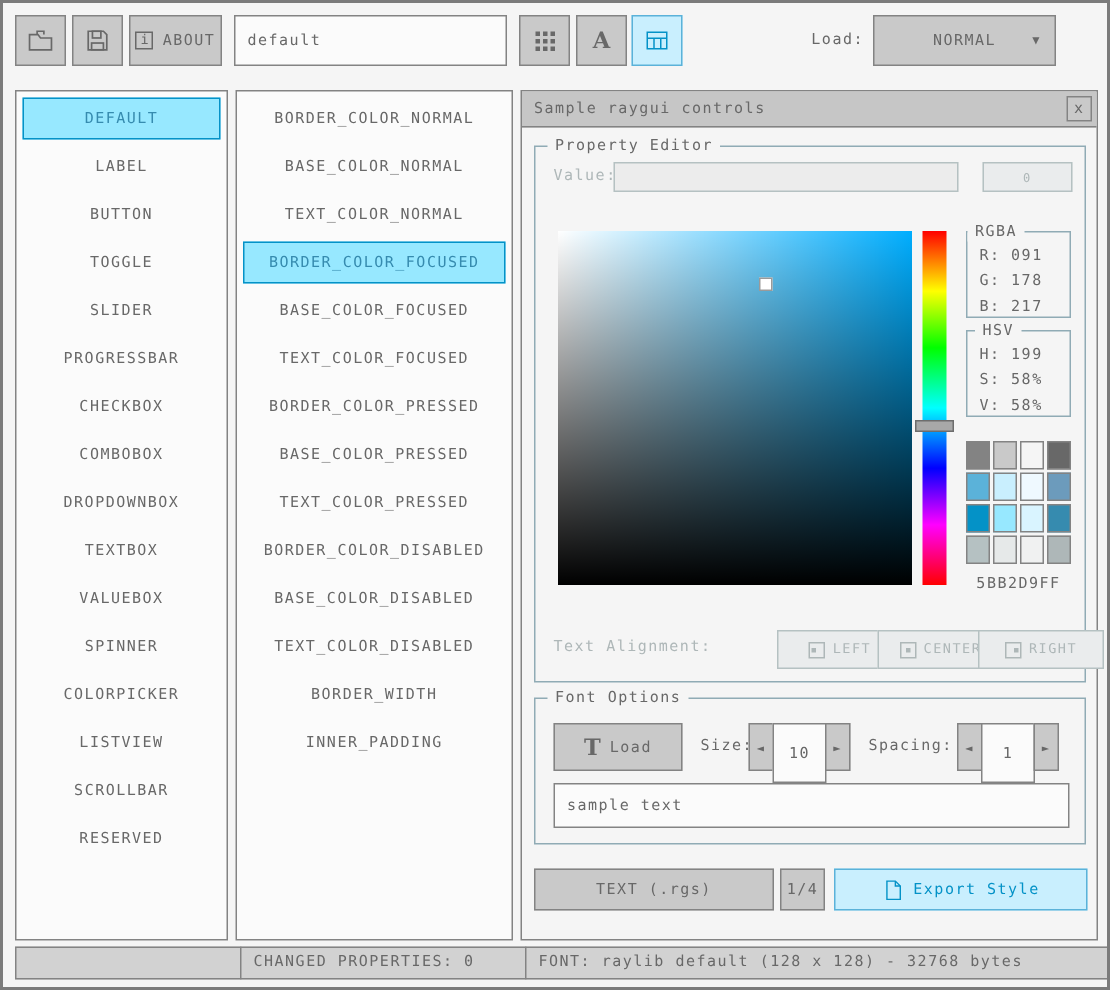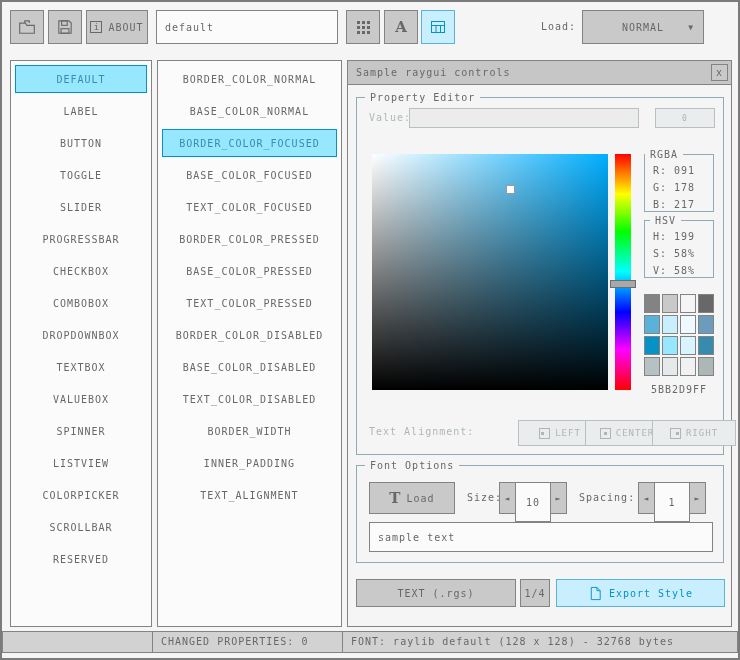--- a/index.html
+++ b/index.html
@@ -45,21 +45,21 @@
   .al-ico::after{content:"";position:absolute;width:3px;height:3px;background:#aeb7b8;top:3px;}
   .al-ico.left::after{left:1px;}
   .al-ico.center::after{left:3px;}
   .al-ico.right::after{right:1px;}
   .arrow-btn{width:17px;height:32px;font-size:8px;}
   .spin-value{position:absolute;width:36px;height:40px;background:#fbfbfb;border:1px solid #838383;
               box-sizing:border-box;display:flex;align-items:center;justify-content:center;color:#686868;}
   .textbox{position:absolute;background:#fbfbfb;border:1px solid #838383;box-sizing:border-box;
            display:flex;align-items:center;padding-left:8px;color:#686868;}
   .statusbar-cell{position:absolute;height:22px;background:#d2d2d2;border:1px solid #838383;
-                  box-sizing:border-box;line-height:20px;padding-left:8px;color:#686868;white-space:nowrap;overflow:hidden;}
+                  box-sizing:border-box;line-height:20px;padding-left:8px;color:#686868;white-space:nowrap;overflow:hidden;margin-left:8px;}
   .about-i{width:12px;height:12px;border:1px solid #686868;display:inline-flex;align-items:center;
            justify-content:center;font-size:9px;letter-spacing:0;box-sizing:border-box;}
   .t-ico{font-family:"DejaVu Serif",serif;font-size:15px;font-weight:bold;line-height:1;letter-spacing:0;}
   .a-ico{font-family:"DejaVu Serif",serif;font-size:15px;font-weight:bold;letter-spacing:0;}
   svg{display:block;}
 </style>
 </head>
 <body>
 
 <div class="app">
@@ -120,41 +120,41 @@
       <div class="list-item">BUTTON</div>
       <div class="list-item">TOGGLE</div>
       <div class="list-item">SLIDER</div>
       <div class="list-item">PROGRESSBAR</div>
       <div class="list-item">CHECKBOX</div>
       <div class="list-item">COMBOBOX</div>
       <div class="list-item">DROPDOWNBOX</div>
       <div class="list-item">TEXTBOX</div>
       <div class="list-item">VALUEBOX</div>
       <div class="list-item">SPINNER</div>
+      <div class="list-item">COLORPICKER</div>
       <div class="list-item">LISTVIEW</div>
-      <div class="list-item">COLORPICKER</div>
       <div class="list-item">SCROLLBAR</div>
       <div class="list-item">RESERVED</div>
     </div>
 
   <div class="panel" style="left:155px;top:58px;width:185px;height:567px">
       <div class="list-item">BORDER_COLOR_NORMAL</div>
       <div class="list-item">BASE_COLOR_NORMAL</div>
+      <div class="list-item">TEXT_COLOR_NORMAL</div>
       <div class="list-item selected">BORDER_COLOR_FOCUSED</div>
       <div class="list-item">BASE_COLOR_FOCUSED</div>
       <div class="list-item">TEXT_COLOR_FOCUSED</div>
       <div class="list-item">BORDER_COLOR_PRESSED</div>
       <div class="list-item">BASE_COLOR_PRESSED</div>
       <div class="list-item">TEXT_COLOR_PRESSED</div>
       <div class="list-item">BORDER_COLOR_DISABLED</div>
       <div class="list-item">BASE_COLOR_DISABLED</div>
       <div class="list-item">TEXT_COLOR_DISABLED</div>
       <div class="list-item">BORDER_WIDTH</div>
       <div class="list-item">INNER_PADDING</div>
-      <div class="list-item">TEXT_ALIGNMENT</div>
     </div>
 
   <div class="window" style="left:345px;top:58px;width:385px;height:567px">
     <div class="titlebar">
       <span>Sample raygui controls</span>
       <div class="close-btn">
         <span>x</span>
       </div>
     </div>
 

